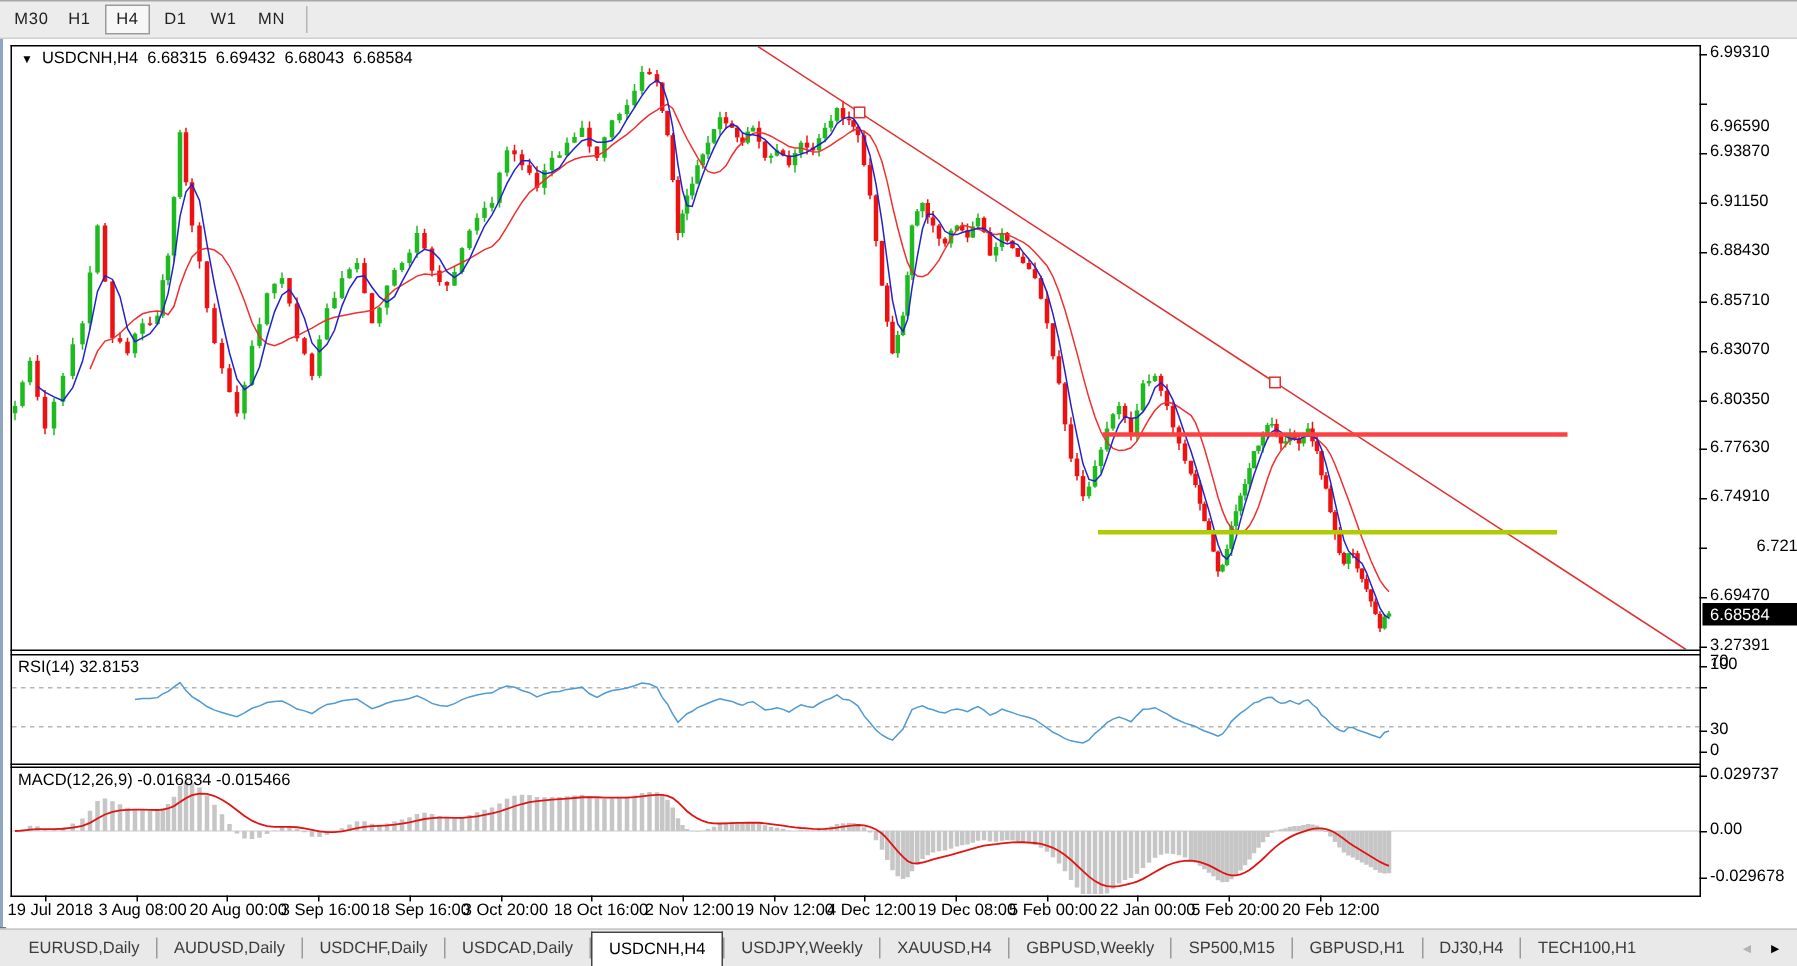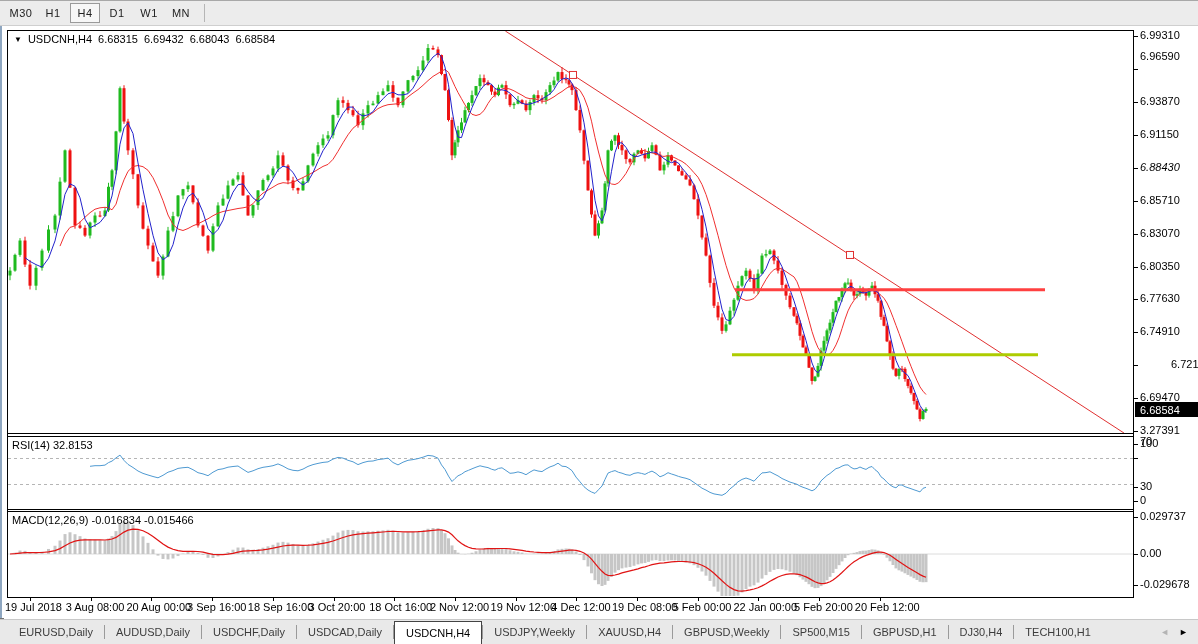--- a/index.html
+++ b/index.html
@@ -785,27 +785,27 @@
     <span>6.69432</span>
     <span>6.68043</span>
     <span>6.68584</span>
   </div>
   <div class="ind-label" style="top:439px;">RSI(14) 32.8153</div>
   <div class="ind-label" style="top:514px;">MACD(12,26,9) -0.016834 -0.015466</div>
 
   <div id="price-axis">
       <div class="ax-label" style="top: 2px;">6.99310</div>
       <div class="ax-tick" style="top: 9px;"></div>
-      <div class="ax-label" style="top: 23px;">6.96590</div>
+      <div class="ax-label" style="top: 51px;">6.96590</div>
       <div class="ax-tick" style="top: 41.93px;"></div>
       <div class="ax-label" style="top: 67.86px;">6.93870</div>
       <div class="ax-tick" style="top: 74.86px;"></div>
       <div class="ax-label" style="top: 100.79px;">6.91150</div>
       <div class="ax-tick" style="top: 107.79px;"></div>
-      <div class="ax-label" style="top: 133.72px; font-style: italic;">6.88430</div>
+      <div class="ax-label" style="top: 133.72px;">6.88430</div>
       <div class="ax-tick" style="top: 140.72px;"></div>
       <div class="ax-label" style="top: 166.65px;">6.85710</div>
       <div class="ax-tick" style="top: 173.65px;"></div>
       <div class="ax-label" style="top: 199.58px;">6.83070</div>
       <div class="ax-tick" style="top: 206.58px;"></div>
       <div class="ax-label" style="top: 232.51px;">6.80350</div>
       <div class="ax-tick" style="top: 239.51px;"></div>
       <div class="ax-label" style="top: 265.44px;">6.77630</div>
       <div class="ax-tick" style="top: 272.44px;"></div>
       <div class="ax-label" style="top: 298.37px;">6.74910</div>

